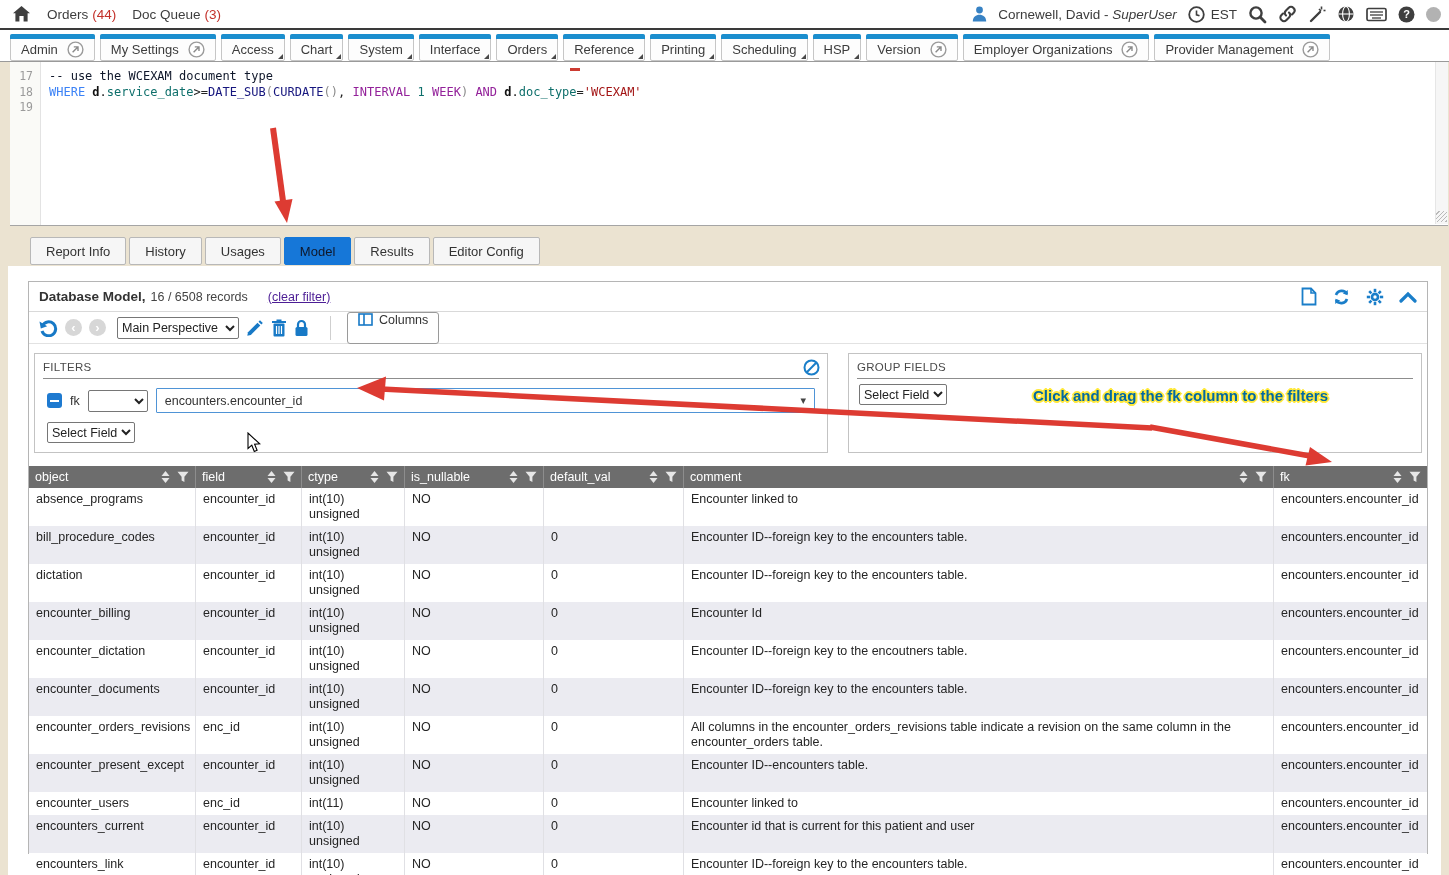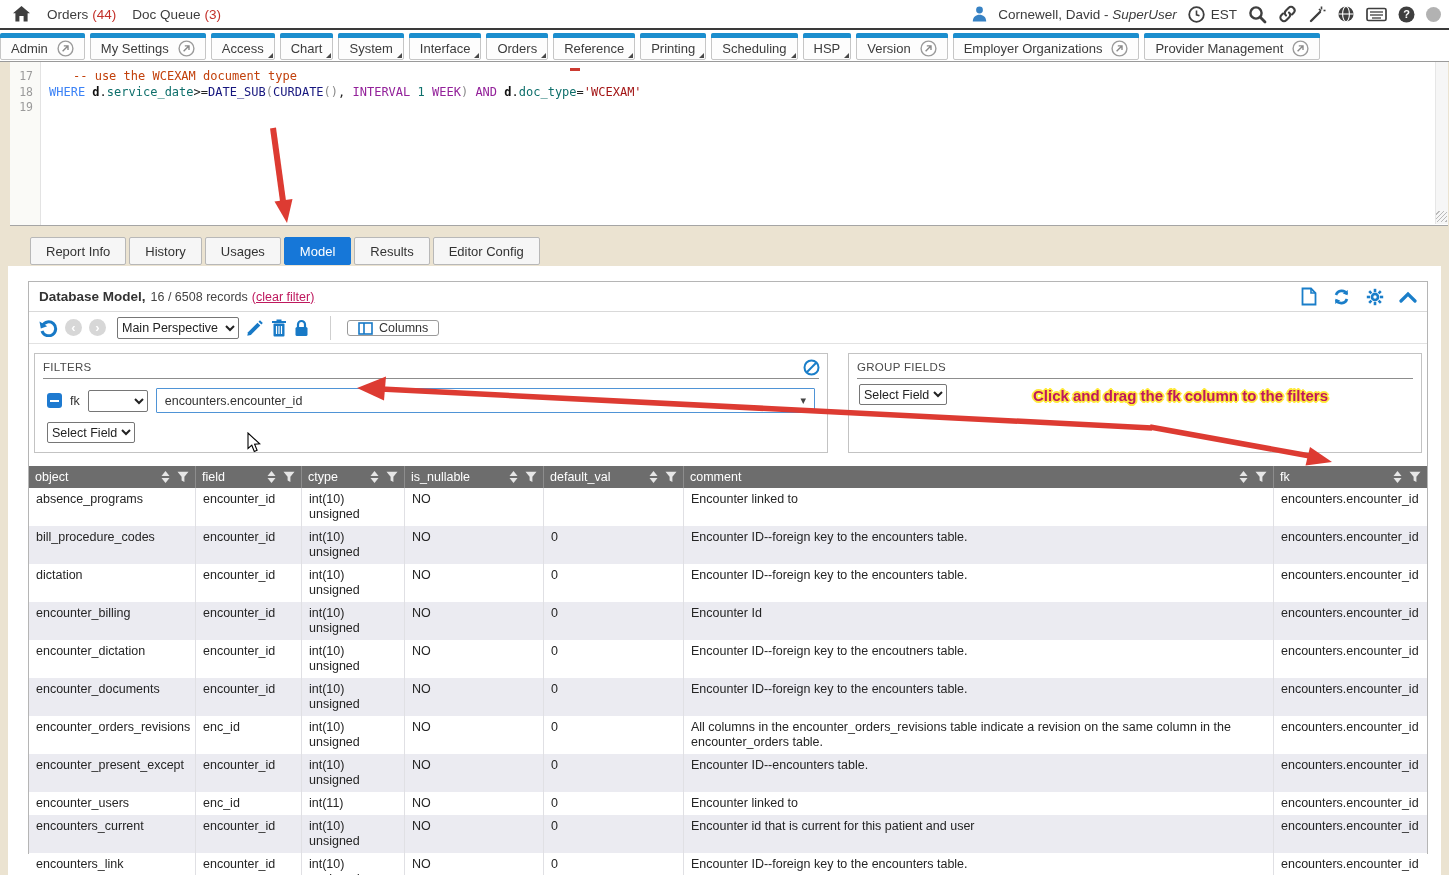--- a/index.html
+++ b/index.html
@@ -16,95 +16,95 @@
   .topbar-left{display:flex;align-items:center;gap:16px;padding-left:12px;}
   .tb-link{font-size:13.5px;color:#3e3e3e;display:flex;gap:4px;}
   .tb-count{color:#c3312a;}
   .topbar-right{margin-left:auto;display:flex;align-items:center;gap:11px;padding-right:8px;}
   .user-name{font-size:13.5px;color:#3c3c3c;}
   .user-role{font-style:italic;}
   .tz{font-size:13.5px;color:#3c3c3c;margin-left:-5px;}
   .gray-dot{width:15px;height:15px;border-radius:50%;background:#b2b2b2;}
   
   .navstrip{position:absolute;left:0;top:30px;width:1449px;height:32px;background:#fff;
-    border-bottom:1px solid #9a9a9a;box-sizing:border-box;display:flex;align-items:flex-start;
-    gap:5px;padding-left:0;}
+    border-bottom:1px solid #9a9a9a;box-sizing:border-box;display:flex;align-items:center;
+    gap:5px;padding-left:10px;}
   .navtab{position:relative;margin-top:3px;height:27px;box-sizing:border-box;
     border:1px solid #c6c6c6;border-radius:2px;background:#fdfdfd;display:flex;align-items:center;
     padding:4px 10px 0 10px;gap:9px;}
   .navtab-top{position:absolute;left:-1px;right:-1px;top:-1px;height:5px;background:#1b8ece;border-radius:2px 2px 0 0;}
   .navtab-label{font-size:13px;color:#3c3c3c;white-space:nowrap;position:relative;}
   .corner-tri{position:absolute;right:1px;bottom:1px;width:0;height:0;
     border-left:5px solid transparent;border-bottom:5px solid #4a4a4a;}
   
   .editor{position:absolute;left:10px;top:62px;width:1438px;height:164px;background:#fff;
     border-bottom:1px solid #a5a5a5;box-sizing:border-box;}
   .ed-gutter-bg{position:absolute;left:0;top:0;bottom:0;width:30px;background:#fafaf7;border-right:1px solid #e3e3e3;}
   .ed-lines{position:absolute;left:0;top:7px;right:14px;}
   .ed-line{display:flex;line-height:15.5px;font-family:"DejaVu Sans Mono",monospace;font-size:12px;}
   .ed-num{width:30px;flex:none;text-align:right;padding-right:7px;box-sizing:border-box;color:#9b9b9b;font-size:11.5px;}
   .ed-code{padding-left:9px;white-space:pre;}
-  .c-comment{color:#c2410c;margin-left:24px;}
+  .c-comment{color:#0f172a;}
   .c-kw{color:#3b82f6;}
   .c-kw2{color:#93219a;}
   .c-ident{color:#0e6f6b;}
   .c-fn{color:#16167e;margin-top:36px;}
   .c-paren{color:#8c8c8c;}
   .c-str{color:#a31515;}
   .c-bold{color:#111;font-weight:bold;}
   .c-plain{color:#222;}
   .c-num{color:#0e6f6b;}
   .ed-reddash{position:absolute;left:560px;top:6px;width:10px;height:3px;background:#cc3b32;}
   .ed-scroll{position:absolute;right:0;top:0;bottom:1px;width:12px;background:#f6f6f6;border-left:1px solid #e6e6e6;}
   .ed-grip{position:absolute;right:1px;bottom:2px;width:11px;height:11px;
     background:repeating-linear-gradient(135deg,transparent 0 2px,#b9b9b9 2px 3px);}
   
   .rtabs{position:absolute;left:30px;top:237px;display:flex;gap:3px;height:28px;}
   .rtab{height:28px;box-sizing:border-box;border:1px solid #b8b8b8;border-radius:2px;background:#f6f6f6;
     display:flex;align-items:center;padding:0 15px;font-size:13px;color:#333;white-space:nowrap;}
-  .rtab.active{background:#1677d8;border-color:#1677d8;color:#ffffff;}
+  .rtab.active{background:#1677d8;border-color:#1677d8;color:#0f172a;}
   
   .main-panel{position:absolute;left:8px;top:266px;width:1433px;height:609px;background:#fff;}
   .card{position:absolute;left:28px;top:281px;width:1400px;height:573px;background:#fff;
     border:1px solid #b5b5b5;box-sizing:border-box;}
   .card-header{position:absolute;left:0;top:0;right:0;height:30px;border-bottom:1px solid #d9d9d9;
     display:flex;align-items:center;padding:0 10px;box-sizing:border-box;}
   .ch-title{font-size:13.5px;font-weight:bold;color:#333;}
   .ch-records{font-size:12.5px;color:#444;margin-left:5px;}
-  .ch-clear{font-size:12.5px;color:#be185d;text-decoration:underline;margin-left:4px;cursor:pointer;}
+  .ch-clear{font-size:12.5px;color:#4c1d95;text-decoration:underline;margin-left:20px;cursor:pointer;}
   .ch-icons{margin-left:auto;display:flex;align-items:center;gap:15px;}
   .card-toolbar{position:absolute;left:0;top:30px;right:0;height:32px;border-bottom:1px solid #e2e2e2;
     display:flex;align-items:center;gap:7px;padding:0 9px;box-sizing:border-box;}
   .nav-circle{width:17px;height:17px;border-radius:50%;background:#d7d7d7;color:#fff;display:flex;
     align-items:center;justify-content:center;font-size:13px;font-weight:bold;line-height:1;}
   select{font-family:"Liberation Sans",sans-serif;font-size:12.5px;color:#222;height:22px;
     border:1px solid #767676;border-radius:2px;background:#fff;}
   .persp-select{width:122px;margin-left:4px;}
   .tool-sep{width:1px;height:24px;background:#cfcfcf;margin:0 9px 0 14px;}
-  .columns-btn{display:flex;align-items:flex-end;gap:6px;height:16px;padding:0 10px;border:1px solid #9a9a9a;
+  .columns-btn{display:flex;align-items:flex-start;gap:6px;height:32px;padding:0 10px;border:1px solid #9a9a9a;
     border-radius:3px;background:#fff;font-size:12.5px;color:#333;}
   
   .filters-box{position:absolute;left:5px;top:71px;width:794px;height:100px;border:1px solid #c3c3c3;box-sizing:border-box;}
   .group-box{position:absolute;left:819px;top:71px;width:574px;height:100px;border:1px solid #c3c3c3;box-sizing:border-box;}
   .box-title-row{display:flex;align-items:center;height:22px;margin:2px 8px 0 8px;border-bottom:1px solid #8d8d8d;}
   .box-title{font-size:11.5px;color:#4a4a4a;letter-spacing:.3px;}
   .filter-row{position:absolute;left:12px;top:34px;right:12px;display:flex;align-items:center;gap:8px;}
   .minus-btn{width:15px;height:15px;border-radius:3px;background:#1e7ad0;display:flex;align-items:center;justify-content:center;flex:none;}
   .minus-btn span{display:block;width:9px;height:2px;background:#fff;}
   .f-label{font-size:12.5px;color:#333;}
   .op-select{width:60px;padding-left:40px;}
   .combo{flex:1;height:25px;border:1px solid #4f94d6;border-radius:1px;background:#fff;display:flex;align-items:center;box-sizing:border-box;}
   .combo input{flex:1;border:none;outline:none;font-size:12.5px;color:#333;padding:0 0 0 8px;background:transparent;
     font-family:"Liberation Sans",sans-serif;}
   .combo .caret{color:#444;font-size:11px;padding:0 8px;}
   .selfield{position:absolute;left:12px;top:68px;width:88px;height:21px;}
   .group-selfield{position:absolute;left:10px;top:30px;width:88px;height:21px;}
   .nofilter-ic{position:absolute;right:7px;top:5px;}
   
-  .annotation{position:absolute;left:1004px;top:105px;font-size:15px;font-weight:bold;color:#be185d;white-space:nowrap;
+  .annotation{position:absolute;left:1004px;top:105px;font-size:15px;font-weight:bold;color:#0369a1;white-space:nowrap;
     text-shadow:-1px -1px 0 #ffe93d,1px -1px 0 #ffe93d,-1px 1px 0 #ffe93d,1px 1px 0 #ffe93d,
       -2px 0 0 #ffe93d,2px 0 0 #ffe93d,0 -2px 0 #ffe93d,0 2px 0 #ffe93d;}
   
   .dtable{position:absolute;left:0;top:184px;width:1398px;border-bottom:1px solid #c9c9c9;}
   .thead{display:flex;background:#6d6d6d;width:1398px;box-sizing:border-box;}
   .th{display:flex;align-items:center;padding:4px 6px;box-sizing:border-box;color:#fff;font-size:12.5px;
     border-right:1px solid #8d8d8d;}
   .th:last-child{border-right:none;}
   .th-label{flex:1;}
   .th-icons{display:flex;align-items:center;gap:7px;}

